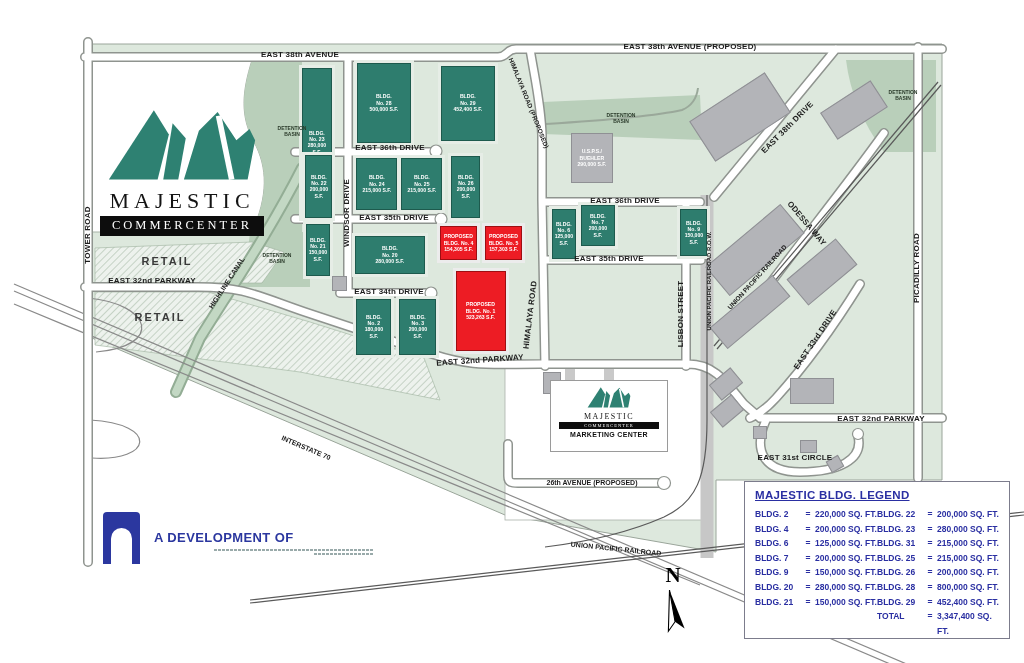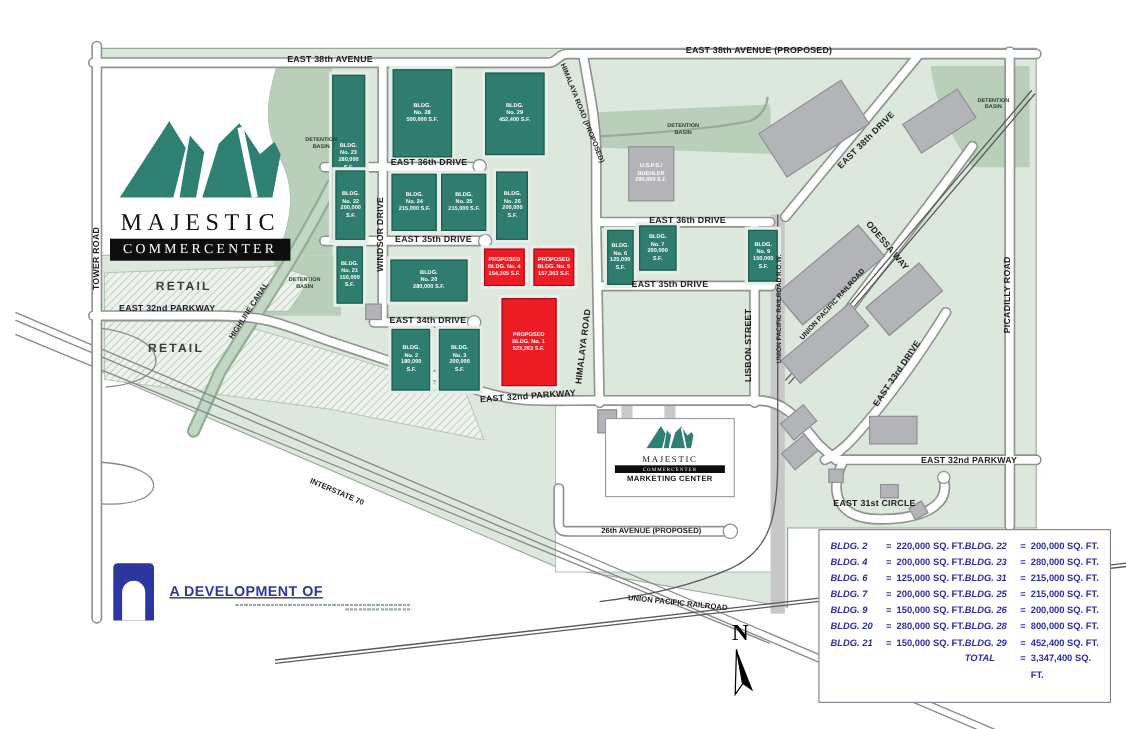--- a/index.html
+++ b/index.html
@@ -35,21 +35,21 @@
           font-size:12.5px;letter-spacing:3px;padding:2px 0 3px;margin-top:2px;}
 
   
   .mkt{position:absolute;left:550px;top:380px;width:118px;height:72px;background:#fff;
        border:1px solid #9a9a9a;text-align:center;padding-top:4px;box-sizing:border-box;}
   .mkt .lg-name{font-size:8px;letter-spacing:1.5px;margin-top:0;}
   .mkt .lg-bar{font-size:4.5px;letter-spacing:1px;padding:1px 0;margin:1px 8px 0;}
   .mkt-label{font-size:7px;font-weight:bold;color:#111;margin-top:2px;letter-spacing:.3px;}
 
   
-  .dev{position:absolute;left:103px;top:512px;display:flex;align-items:flex-start;text-decoration:underline;}
+  .dev{position:absolute;left:103px;top:512px;display:flex;align-items:flex-start;}
   .arch{position:relative;width:37px;height:52px;background:#2b379f;border-radius:4px 4px 0 0;}
   .arch::after{content:"";position:absolute;left:8px;bottom:0;width:21px;height:36px;
                background:#fff;border-radius:11px 11px 0 0;}
   .devtext{margin-left:14px;padding-top:18px;color:#2b379f;font-weight:bold;
            font-size:13px;letter-spacing:.4px;line-height:1.25;}
   .fineprint{margin-top:3px;height:2px;width:160px;margin-left:60px;
              background:repeating-linear-gradient(90deg,#9aa 0 3px,#fff 3px 4px);}
   .fineprint2{margin-top:2px;height:2px;width:60px;margin-left:160px;
              background:repeating-linear-gradient(90deg,#9aa 0 3px,#fff 3px 4px);}
 
@@ -58,21 +58,21 @@
   .nlabel{font-family:"Liberation Serif",serif;font-size:21px;font-weight:bold;color:#000;}
 
   
   .legend{position:absolute;left:744px;top:481px;width:266px;height:158px;background:#fff;
           border:1px solid #7c7c8c;box-sizing:border-box;padding:7px 10px;color:#2a2fa2;}
   .ltitle{font-size:11.5px;font-weight:bold;text-decoration:underline;letter-spacing:.3px;
           margin-bottom:6px;}
   .lcols{display:flex;}
   .lcol{width:50%;}
   .lrow{display:flex;font-size:8.5px;font-weight:bold;line-height:14.6px;}
-  .ln{width:46px;font-style:italic;}
+  .ln{width:46px;}
   .le{width:14px;text-align:center;}
   .lv{flex:1;text-align:left;}
 </style>
 </head>
 <body>
 
 <div id="stage">
 
   <svg id="base" width="1024" height="663" viewBox="0 0 1024 663">
     <defs>
@@ -336,20 +336,21 @@
 
   <div class="north">
     <span class="nlabel">N</span><br>
     <svg width="26" height="44" viewBox="0 0 26 48" style="transform:rotate(-10deg)">
       <polygon points="13,2 4,46 13,37" fill="#fff" stroke="#000" stroke-width="1.2"></polygon>
       <polygon points="13,2 22,46 13,37" fill="#000"></polygon>
     </svg>
   </div>
 
   <div class="legend">
+    <div class="ltitle">MAJESTIC BLDG. LEGEND</div>
     <div class="lcols">
       <div class="lcol">
         <div class="lrow">
             <span class="ln">BLDG. 2</span>
             <span class="le">=</span>
             <span class="lv">220,000 SQ. FT.</span>
           </div>
         <div class="lrow">
             <span class="ln">BLDG. 4</span>
             <span class="le">=</span>

